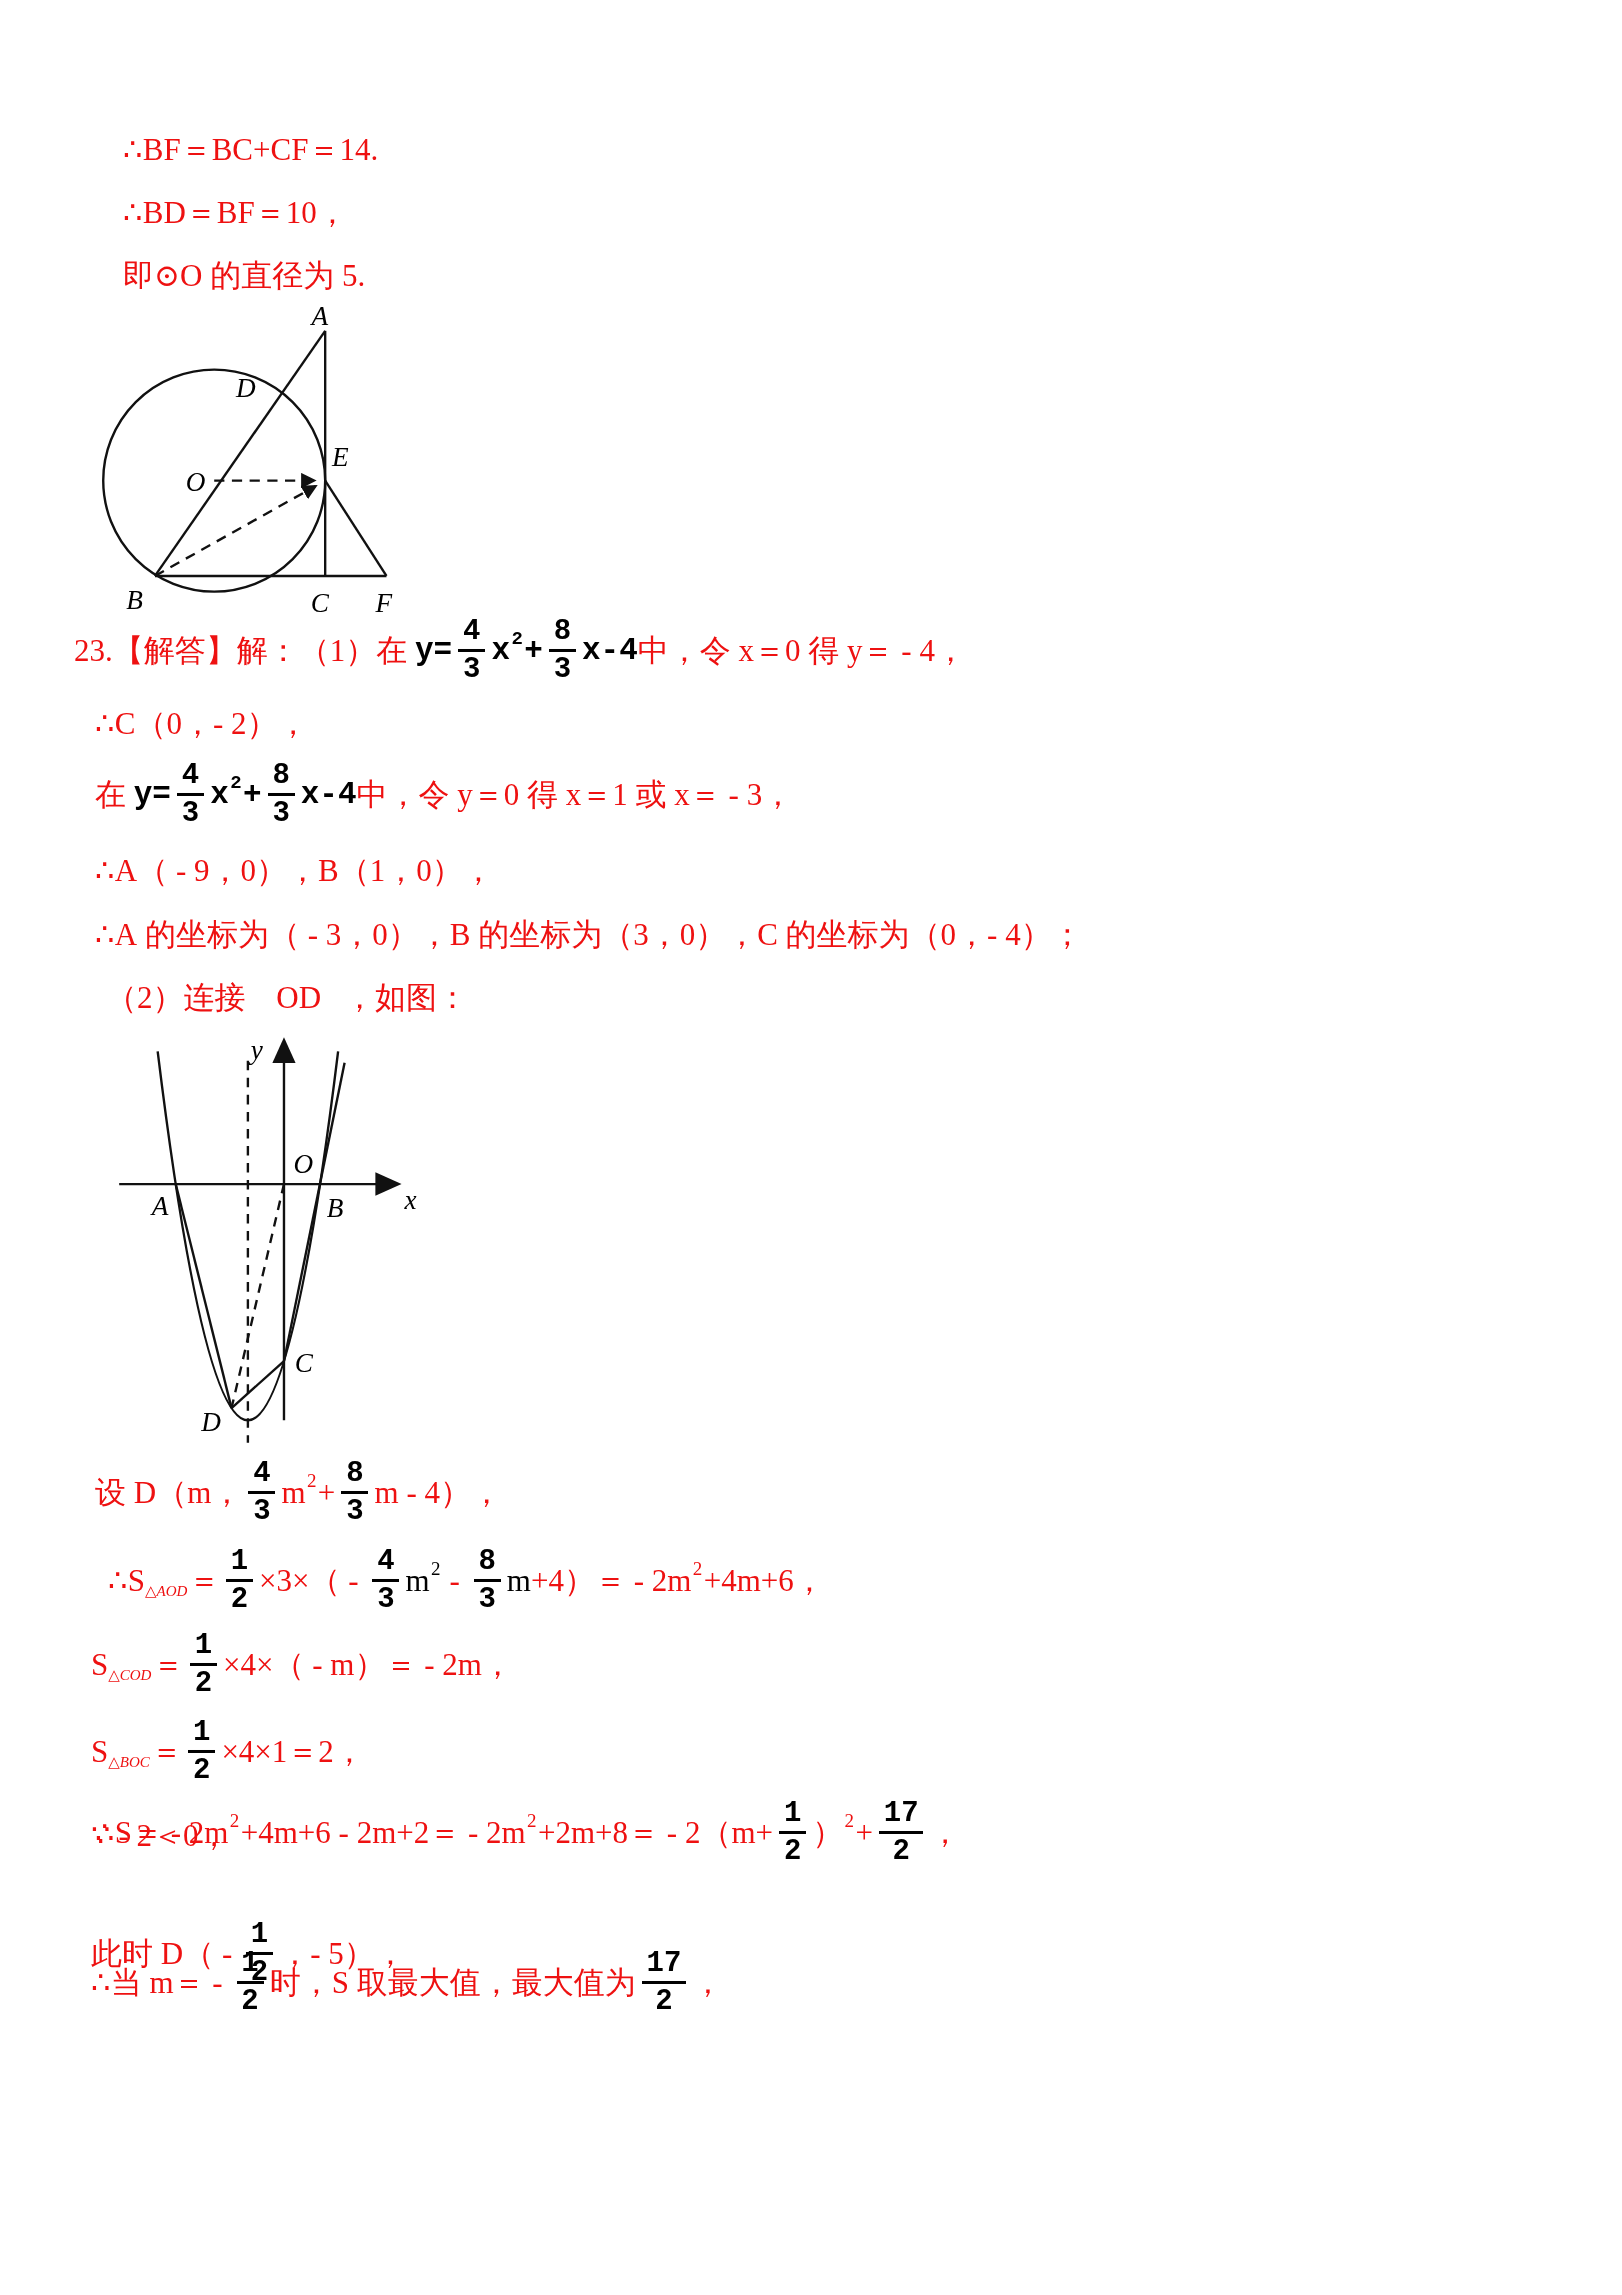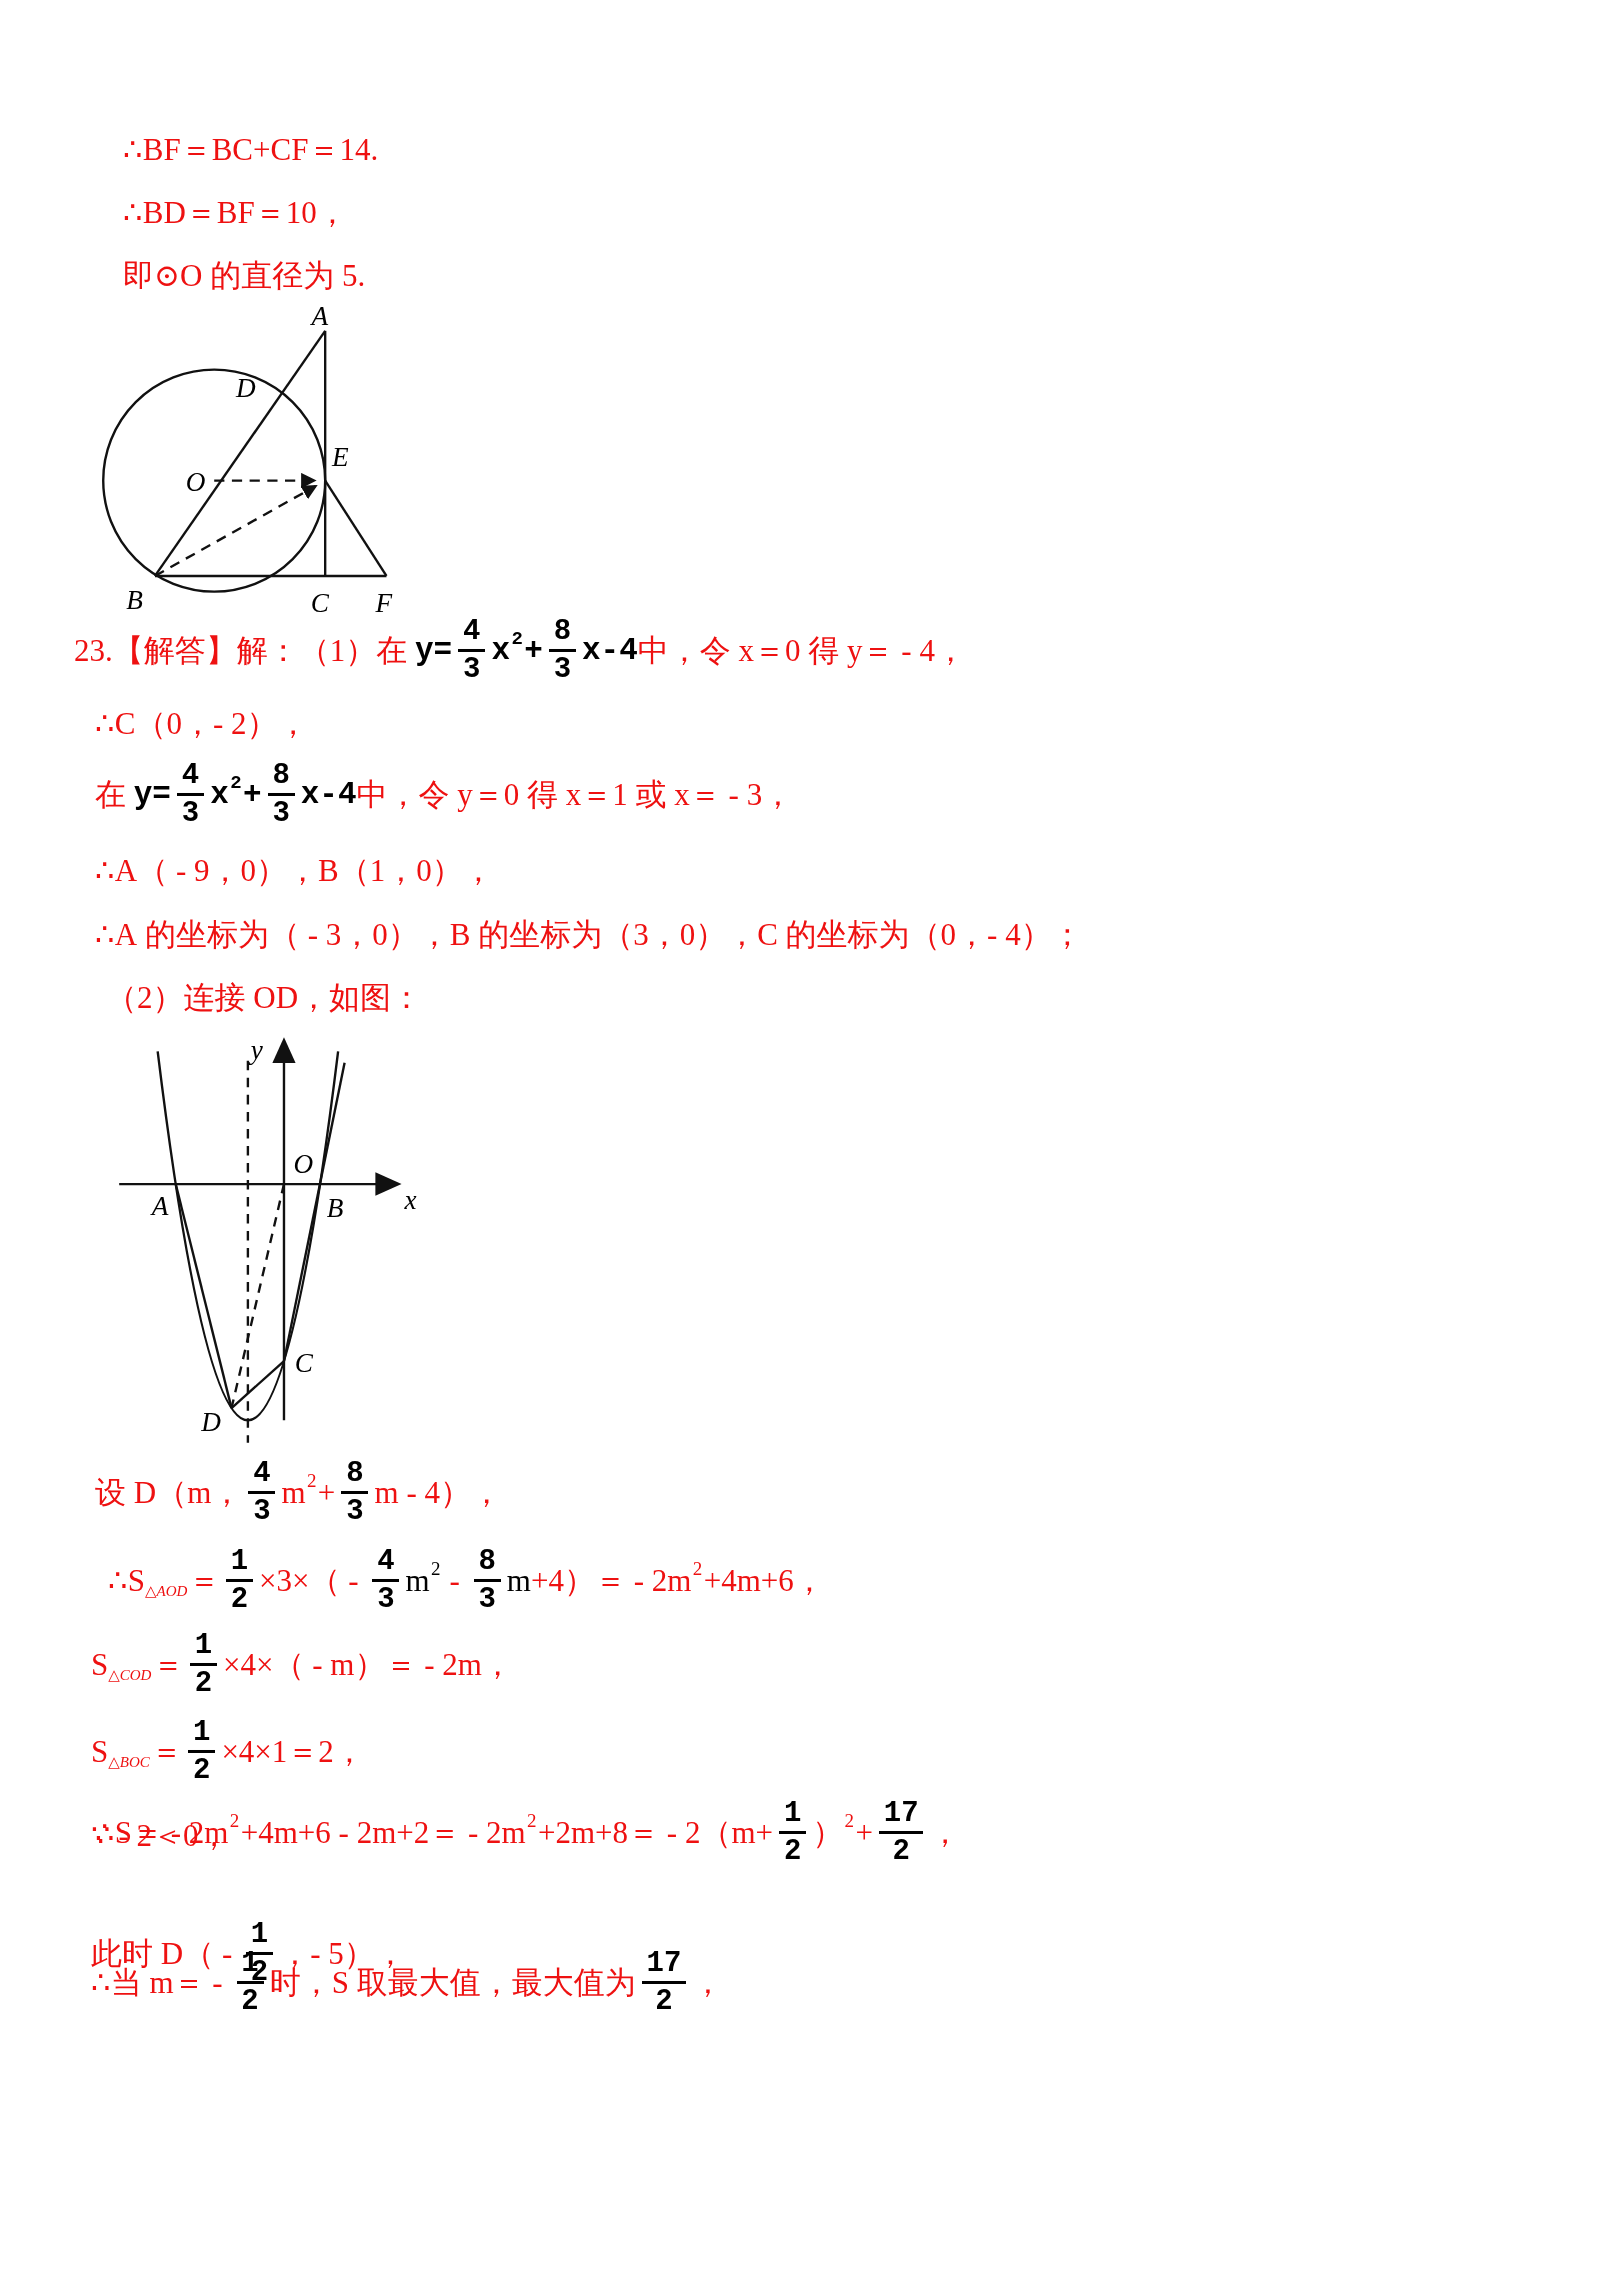--- a/index.html
+++ b/index.html
@@ -51,21 +51,21 @@
 
   <div id="lines-container">
       <div class="line" style="top: 150px; left: 123px;"><span class="seg">∴</span><span class="seg i">BF</span><span class="seg">＝</span><span class="seg i">BC</span><span class="seg">+</span><span class="seg i">CF</span><span class="seg">＝14.</span></div>
       <div class="line" style="top: 213px; left: 123px;"><span class="seg">∴</span><span class="seg i">BD</span><span class="seg">＝</span><span class="seg i">BF</span><span class="seg">＝10，</span></div>
       <div class="line" style="top: 276px; left: 123px;"><span class="seg">即⊙</span><span class="seg i">O</span><span class="seg"> 的直径为 5.</span></div>
       <div class="line" style="top: 651px; left: 74px;"><span class="seg">23.【解答】解：（1）在 </span><span class="seg b m">y=</span><span class="frac"><span class="fn">4</span><span class="fd">3</span></span><span class="seg b m">x</span><span class="seg b m sup">2</span><span class="seg b m">+</span><span class="frac"><span class="fn">8</span><span class="fd">3</span></span><span class="seg b m">x-4</span><span class="seg">中，令 </span><span class="seg i">x</span><span class="seg">＝0 得 </span><span class="seg i">y</span><span class="seg">＝ - 4，</span></div>
       <div class="line" style="top: 724px; left: 95px;"><span class="seg">∴</span><span class="seg i">C</span><span class="seg">（0，- 2），</span></div>
       <div class="line" style="top: 795px; left: 95px;"><span class="seg">在 </span><span class="seg b m">y=</span><span class="frac"><span class="fn">4</span><span class="fd">3</span></span><span class="seg b m">x</span><span class="seg b m sup">2</span><span class="seg b m">+</span><span class="frac"><span class="fn">8</span><span class="fd">3</span></span><span class="seg b m">x-4</span><span class="seg">中，令 </span><span class="seg i">y</span><span class="seg">＝0 得 </span><span class="seg i">x</span><span class="seg">＝1 或 </span><span class="seg i">x</span><span class="seg">＝ - 3，</span></div>
       <div class="line" style="top: 871px; left: 95px;"><span class="seg">∴</span><span class="seg i">A</span><span class="seg">（ - 9，0），</span><span class="seg i">B</span><span class="seg">（1，0），</span></div>
       <div class="line" style="top: 935px; left: 95px;"><span class="seg">∴</span><span class="seg i">A</span><span class="seg"> 的坐标为（ - 3，0），</span><span class="seg i">B</span><span class="seg"> 的坐标为（3，0），</span><span class="seg i">C</span><span class="seg"> 的坐标为（0，- 4）；</span></div>
-      <div class="line" style="top: 998px; left: 106px;"><span class="seg">（2）连接 </span><span class="seg i">OD</span><span class="seg">，如图：</span></div>
+      <div class="line" style="top: 998px; left: 106px; gap: 23px;"><span class="seg">（2）连接 </span><span class="seg i">OD</span><span class="seg">，如图：</span></div>
       <div class="line" style="top: 1493px; left: 95px;"><span class="seg">设 </span><span class="seg i">D</span><span class="seg">（</span><span class="seg i">m</span><span class="seg">，</span><span class="frac"><span class="fn">4</span><span class="fd">3</span></span><span class="seg i">m</span><span class="seg sup">2</span><span class="seg">+</span><span class="frac"><span class="fn">8</span><span class="fd">3</span></span><span class="seg i">m</span><span class="seg"> - 4），</span></div>
       <div class="line" style="top: 1581px; left: 108px;"><span class="seg">∴</span><span class="seg i">S</span><span class="seg sub">△AOD</span><span class="seg">＝</span><span class="frac"><span class="fn">1</span><span class="fd">2</span></span><span class="seg">×3×（ - </span><span class="frac"><span class="fn">4</span><span class="fd">3</span></span><span class="seg b i">m</span><span class="seg b sup">2</span><span class="seg"> - </span><span class="frac"><span class="fn">8</span><span class="fd">3</span></span><span class="seg b i">m</span><span class="seg">+4）＝ - 2</span><span class="seg i">m</span><span class="seg sup">2</span><span class="seg">+4</span><span class="seg i">m</span><span class="seg">+6，</span></div>
       <div class="line" style="top: 1665px; left: 91px;"><span class="seg i">S</span><span class="seg sub">△COD</span><span class="seg">＝</span><span class="frac"><span class="fn">1</span><span class="fd">2</span></span><span class="seg">×4×（ - </span><span class="seg i">m</span><span class="seg">）＝ - 2</span><span class="seg i">m</span><span class="seg">，</span></div>
       <div class="line" style="top: 1752px; left: 91px;"><span class="seg i">S</span><span class="seg sub">△BOC</span><span class="seg">＝</span><span class="frac"><span class="fn">1</span><span class="fd">2</span></span><span class="seg">×4×1＝2，</span></div>
       <div class="line" style="top: 1833px; left: 95px;"><span class="seg">∴</span><span class="seg i">S</span><span class="seg">＝ - 2</span><span class="seg i">m</span><span class="seg sup">2</span><span class="seg">+4</span><span class="seg i">m</span><span class="seg">+6 - 2</span><span class="seg i">m</span><span class="seg">+2＝ - 2</span><span class="seg i">m</span><span class="seg sup">2</span><span class="seg">+2</span><span class="seg i">m</span><span class="seg">+8＝ - 2（</span><span class="seg i">m</span><span class="seg">+</span><span class="frac"><span class="fn">1</span><span class="fd">2</span></span><span class="seg">）</span><span class="seg sup">2</span><span class="seg">+</span><span class="frac"><span class="fn">17</span><span class="fd">2</span></span><span class="seg">，</span></div>
       <div class="line" style="top: 1836px; left: 91px;"><span class="seg">∵ - 2＜0，</span></div>
       <div class="line" style="top: 1983px; left: 91px;"><span class="seg">∴当 </span><span class="seg i">m</span><span class="seg">＝ - </span><span class="frac"><span class="fn">1</span><span class="fd">2</span></span><span class="seg">时，</span><span class="seg i">S</span><span class="seg"> 取最大值，最大值为</span><span class="frac"><span class="fn">17</span><span class="fd">2</span></span><span class="seg">，</span></div>
       <div class="line" style="top: 1954px; left: 91px;"><span class="seg">此时 </span><span class="seg i">D</span><span class="seg">（ - </span><span class="frac"><span class="fn">1</span><span class="fd">2</span></span><span class="seg">，- 5），</span></div>
     </div>
 

